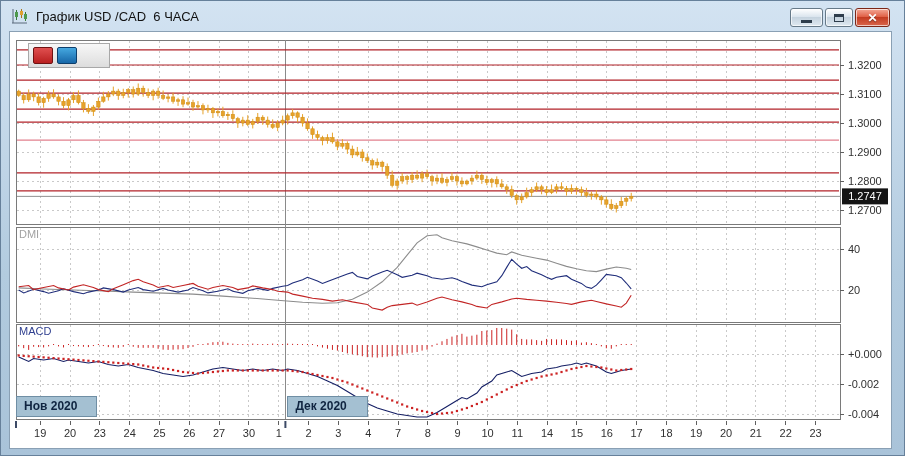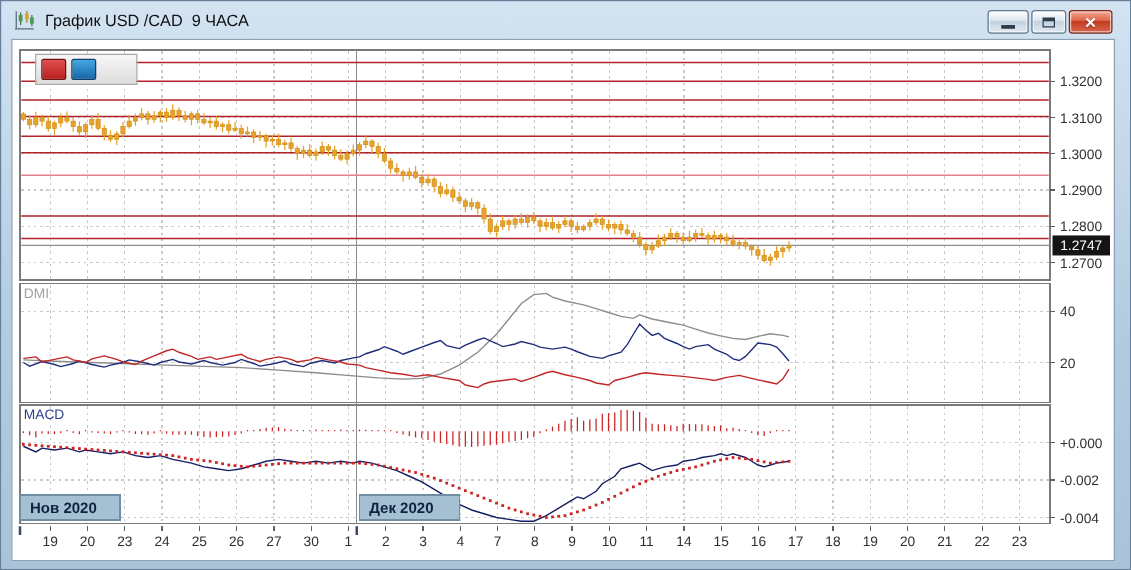--- a/index.html
+++ b/index.html
@@ -45,21 +45,21 @@
         <line x1="2" y1="16" x2="2" y2="2" stroke="#5a6b7c" stroke-width="1"></line>
         <line x1="1" y1="16" x2="16" y2="16" stroke="#5a6b7c" stroke-width="1"></line>
         <line x1="5.5" y1="3" x2="5.5" y2="13" stroke="#3a7a3a" stroke-width="1"></line>
         <rect x="4" y="5" width="3" height="5" fill="#4e9a4e"></rect>
         <line x1="10.5" y1="2" x2="10.5" y2="11" stroke="#a87418" stroke-width="1"></line>
         <rect x="9" y="4" width="3" height="4" fill="#e0a030"></rect>
         <line x1="14.5" y1="5" x2="14.5" y2="14" stroke="#3a7a3a" stroke-width="1"></line>
         <rect x="13" y="7" width="3" height="5" fill="#4e9a4e"></rect>
       </svg>
     </span>
-    <span class="ttext">График USD /CAD  9 ЧАСА</span>
+    <span class="ttext">График USD /CAD  6 ЧАСА</span>
     <div class="winbtns">
       <div class="wbtn minb">
           <span class="gmin"></span>
         </div>
       <div class="wbtn maxb">
           <span class="gmax"></span>
         </div>
       <div class="wbtn closeb">
           <span>✕</span>
         </div>

